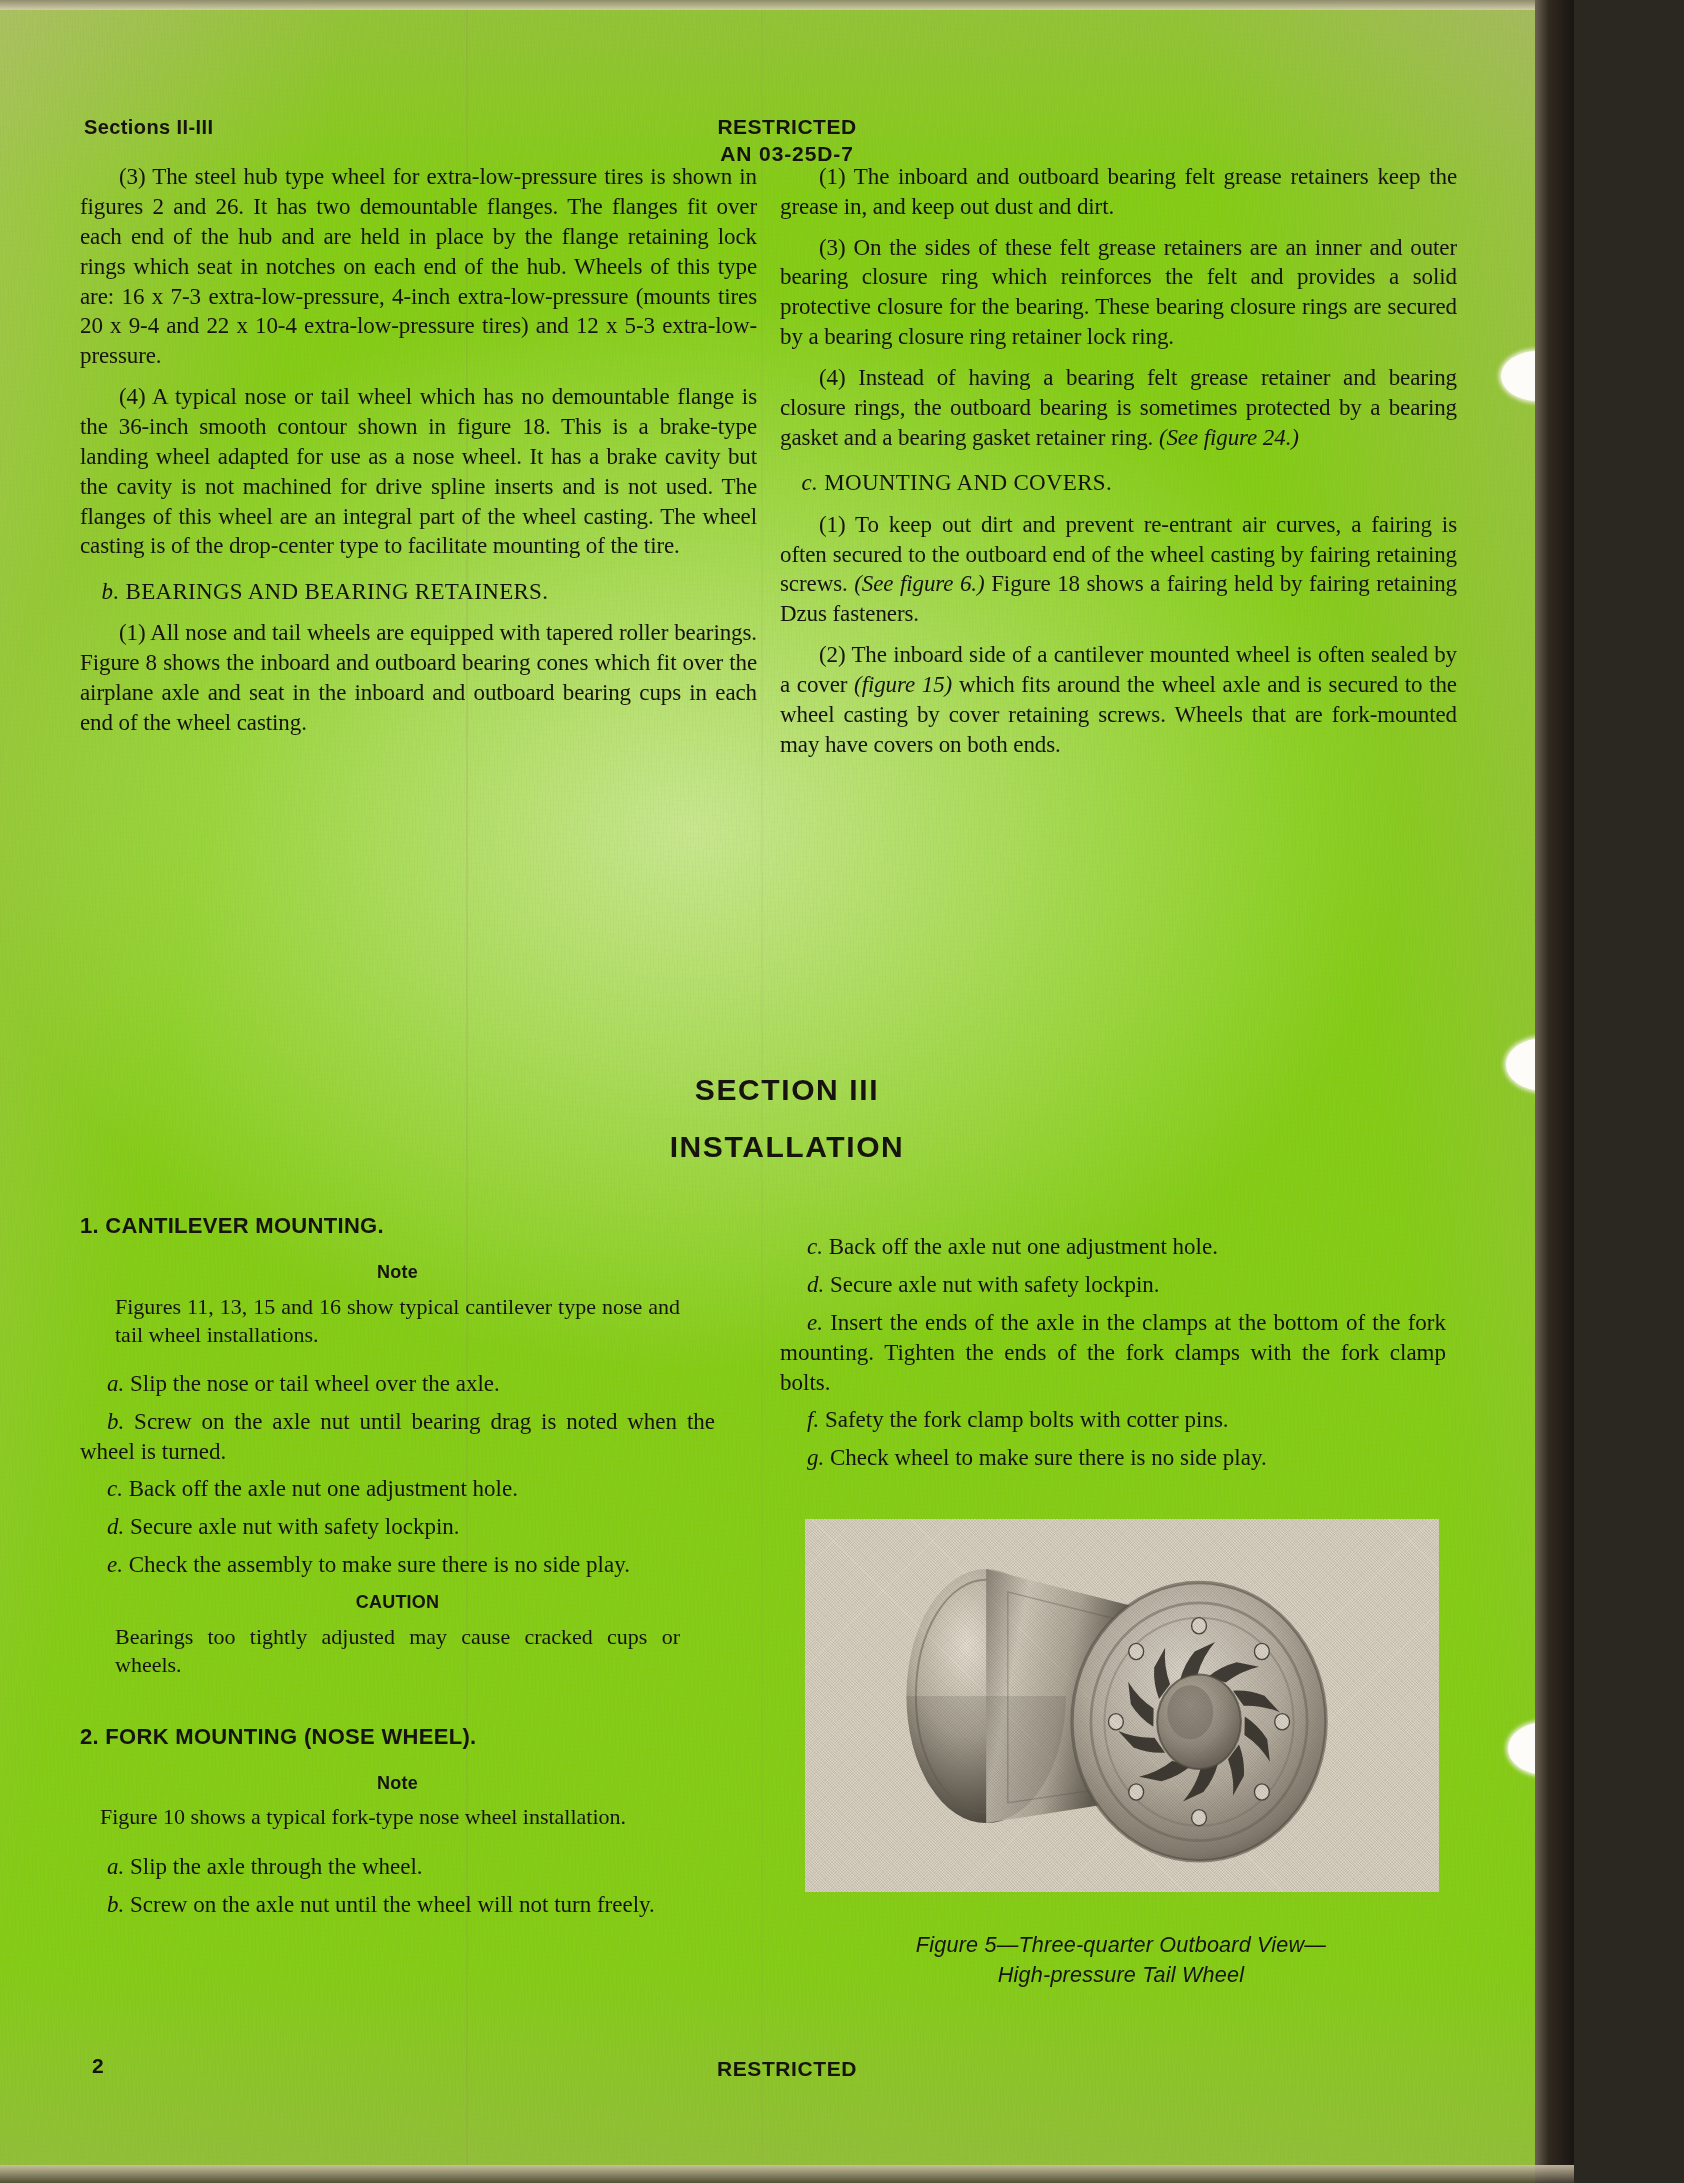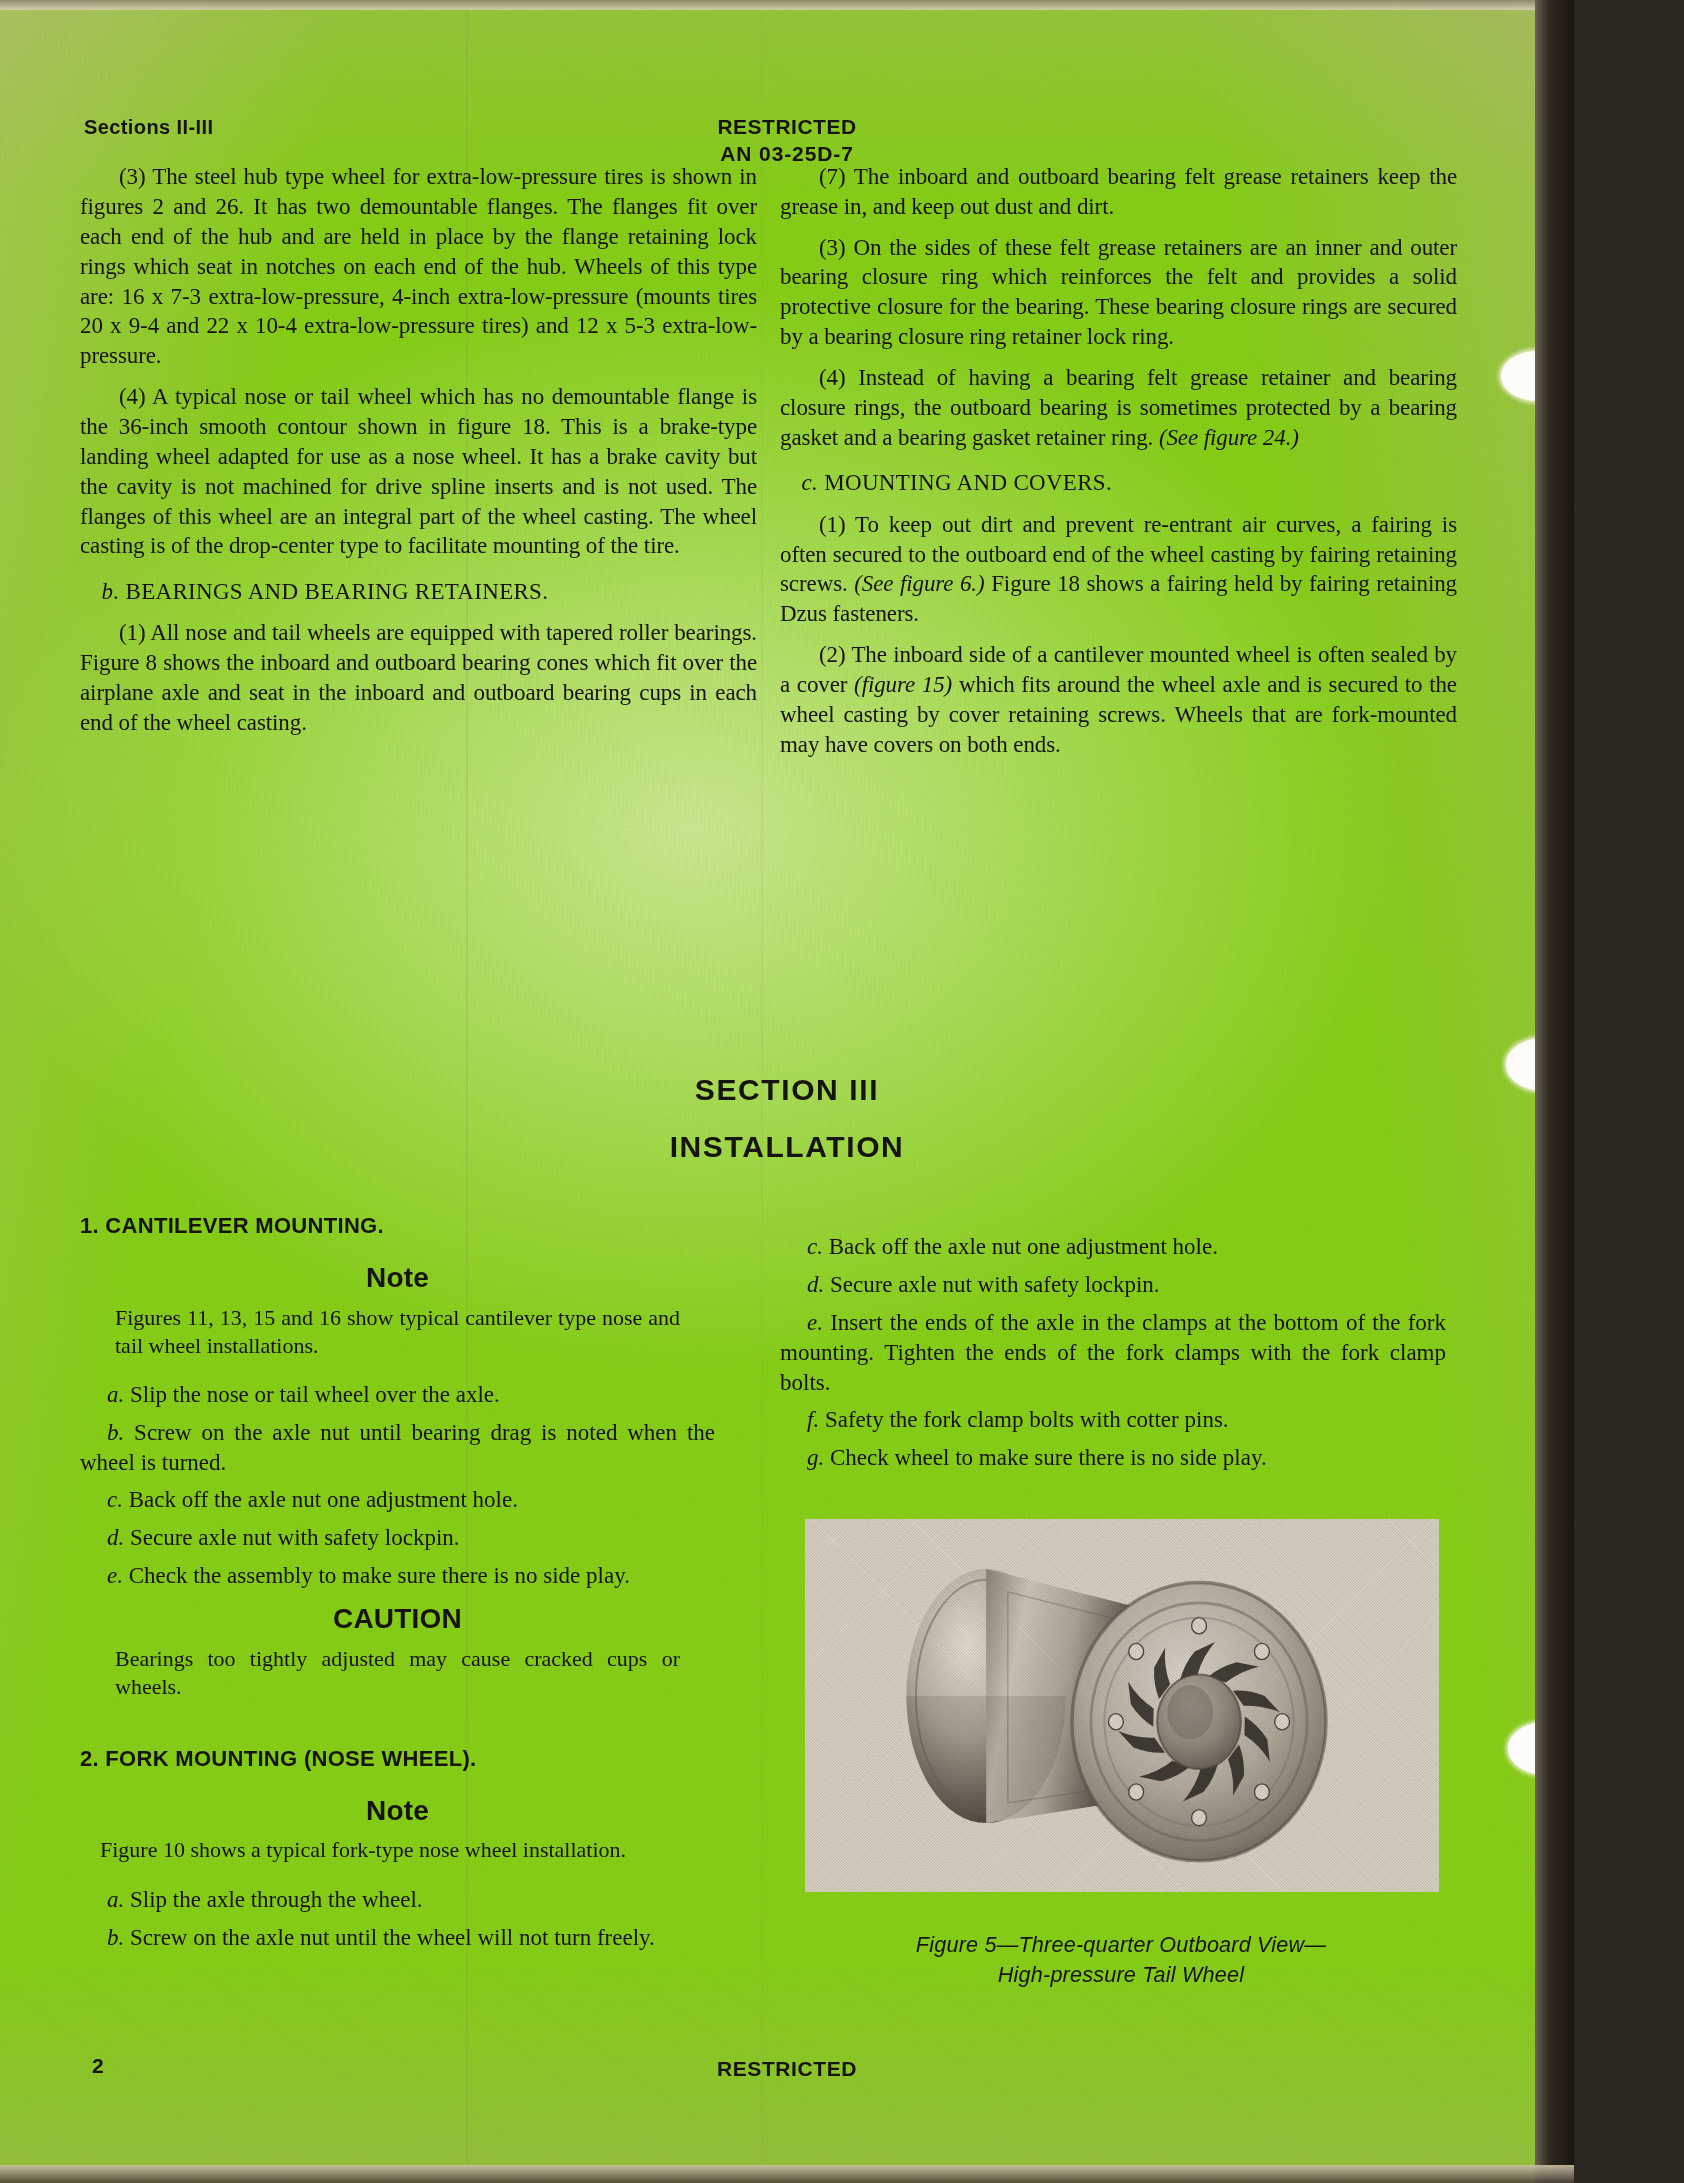--- a/index.html
+++ b/index.html
@@ -57,21 +57,21 @@
   p.item .ltr{font-style:italic;}
   em.it{font-style:italic;}
 
   .sec-title{position:absolute;left:0;right:0;text-align:center;
     font-family:"Liberation Sans",sans-serif;font-weight:bold;
     font-size:30px;letter-spacing:1.6px;}
 
   .num-head{font-family:"Liberation Sans",sans-serif;font-weight:bold;
     font-size:22px;letter-spacing:0.3px;margin:0 0 23px 0;}
   .note-head{font-family:"Liberation Sans",sans-serif;font-weight:bold;
-    font-size:28px;text-align:center;margin:0 0 9.5px 0;letter-spacing:0.2px;}
+    font-size:18px;text-align:center;margin:0 0 9.5px 0;letter-spacing:0.2px;}
   .note-body{font-size:22px;line-height:1.28;margin:0 0 20px 0;
     padding:0 35px 0 35px;text-align:justify;text-indent:0;}
 
   
   #figure{position:absolute;left:805px;top:1519px;width:634px;height:373px;
     background:#d9d2c2;}
   #figure .halftone{position:absolute;inset:0;opacity:.55;
     background-image:
       repeating-linear-gradient(45deg, rgba(90,84,72,.25) 0 0.7px, rgba(255,255,255,0) 0.7px 2px),
       repeating-linear-gradient(-45deg, rgba(90,84,72,.18) 0 0.7px, rgba(255,255,255,0) 0.7px 2px);}
@@ -106,21 +106,21 @@
     <p class="body">(3) The steel hub type wheel for extra-low-pressure tires is shown in figures 2 and 26. It has two demountable flanges. The flanges fit over each end of the hub and are held in place by the flange retaining lock rings which seat in notches on each end of the hub. Wheels of this type are: 16 x 7-3 extra-low-pressure, 4-inch extra-low-pressure (mounts tires 20 x 9-4 and 22 x 10-4 extra-low-pressure tires) and 12 x 5-3 extra-low-pressure.</p>
     <p class="body">(4) A typical nose or tail wheel which has no demountable flange is the 36-inch smooth contour shown in figure 18. This is a brake-type landing wheel adapted for use as a nose wheel. It has a brake cavity but the cavity is not machined for drive spline inserts and is not used. The flanges of this wheel are an integral part of the wheel casting. The wheel casting is of the drop-center type to facilitate mounting of the tire.</p>
     <p class="sub">
       <span class="ltr">b.</span>
       <span>BEARINGS AND BEARING RETAINERS.</span>
     </p>
     <p class="body">(1) All nose and tail wheels are equipped with tapered roller bearings. Figure 8 shows the inboard and outboard bearing cones which fit over the airplane axle and seat in the inboard and outboard bearing cups in each end of the wheel casting.</p>
   </div>
 
   <div class="colR" style="top:162px;">
-    <p class="body">(7) The inboard and outboard bearing felt grease retainers keep the grease in, and keep out dust and dirt.</p>
+    <p class="body">(1) The inboard and outboard bearing felt grease retainers keep the grease in, and keep out dust and dirt.</p>
     <p class="body">(3) On the sides of these felt grease retainers are an inner and outer bearing closure ring which reinforces the felt and provides a solid protective closure for the bearing. These bearing closure rings are secured by a bearing closure ring retainer lock ring.</p>
     <p class="body"><span>(4) Instead of having a bearing felt grease retainer and bearing closure rings, the outboard bearing is sometimes protected by a bearing gasket and a bearing gasket retainer ring. </span><em class="it">(See figure 24.)</em></p>
     <p class="sub">
       <span class="ltr">c.</span>
       <span>MOUNTING AND COVERS.</span>
     </p>
     <p class="body"><span>(1) To keep out dirt and prevent re-entrant air curves, a fairing is often secured to the outboard end of the wheel casting by fairing retaining screws. </span><em class="it">(See figure 6.)</em><span> Figure 18 shows a fairing held by fairing retaining Dzus fasteners.</span></p>
     <p class="body"><span>(2) The inboard side of a cantilever mounted wheel is often sealed by a cover </span><em class="it">(figure 15)</em><span> which fits around the wheel axle and is secured to the wheel casting by cover retaining screws. Wheels that are fork-mounted may have covers on both ends.</span></p>
   </div>
 

